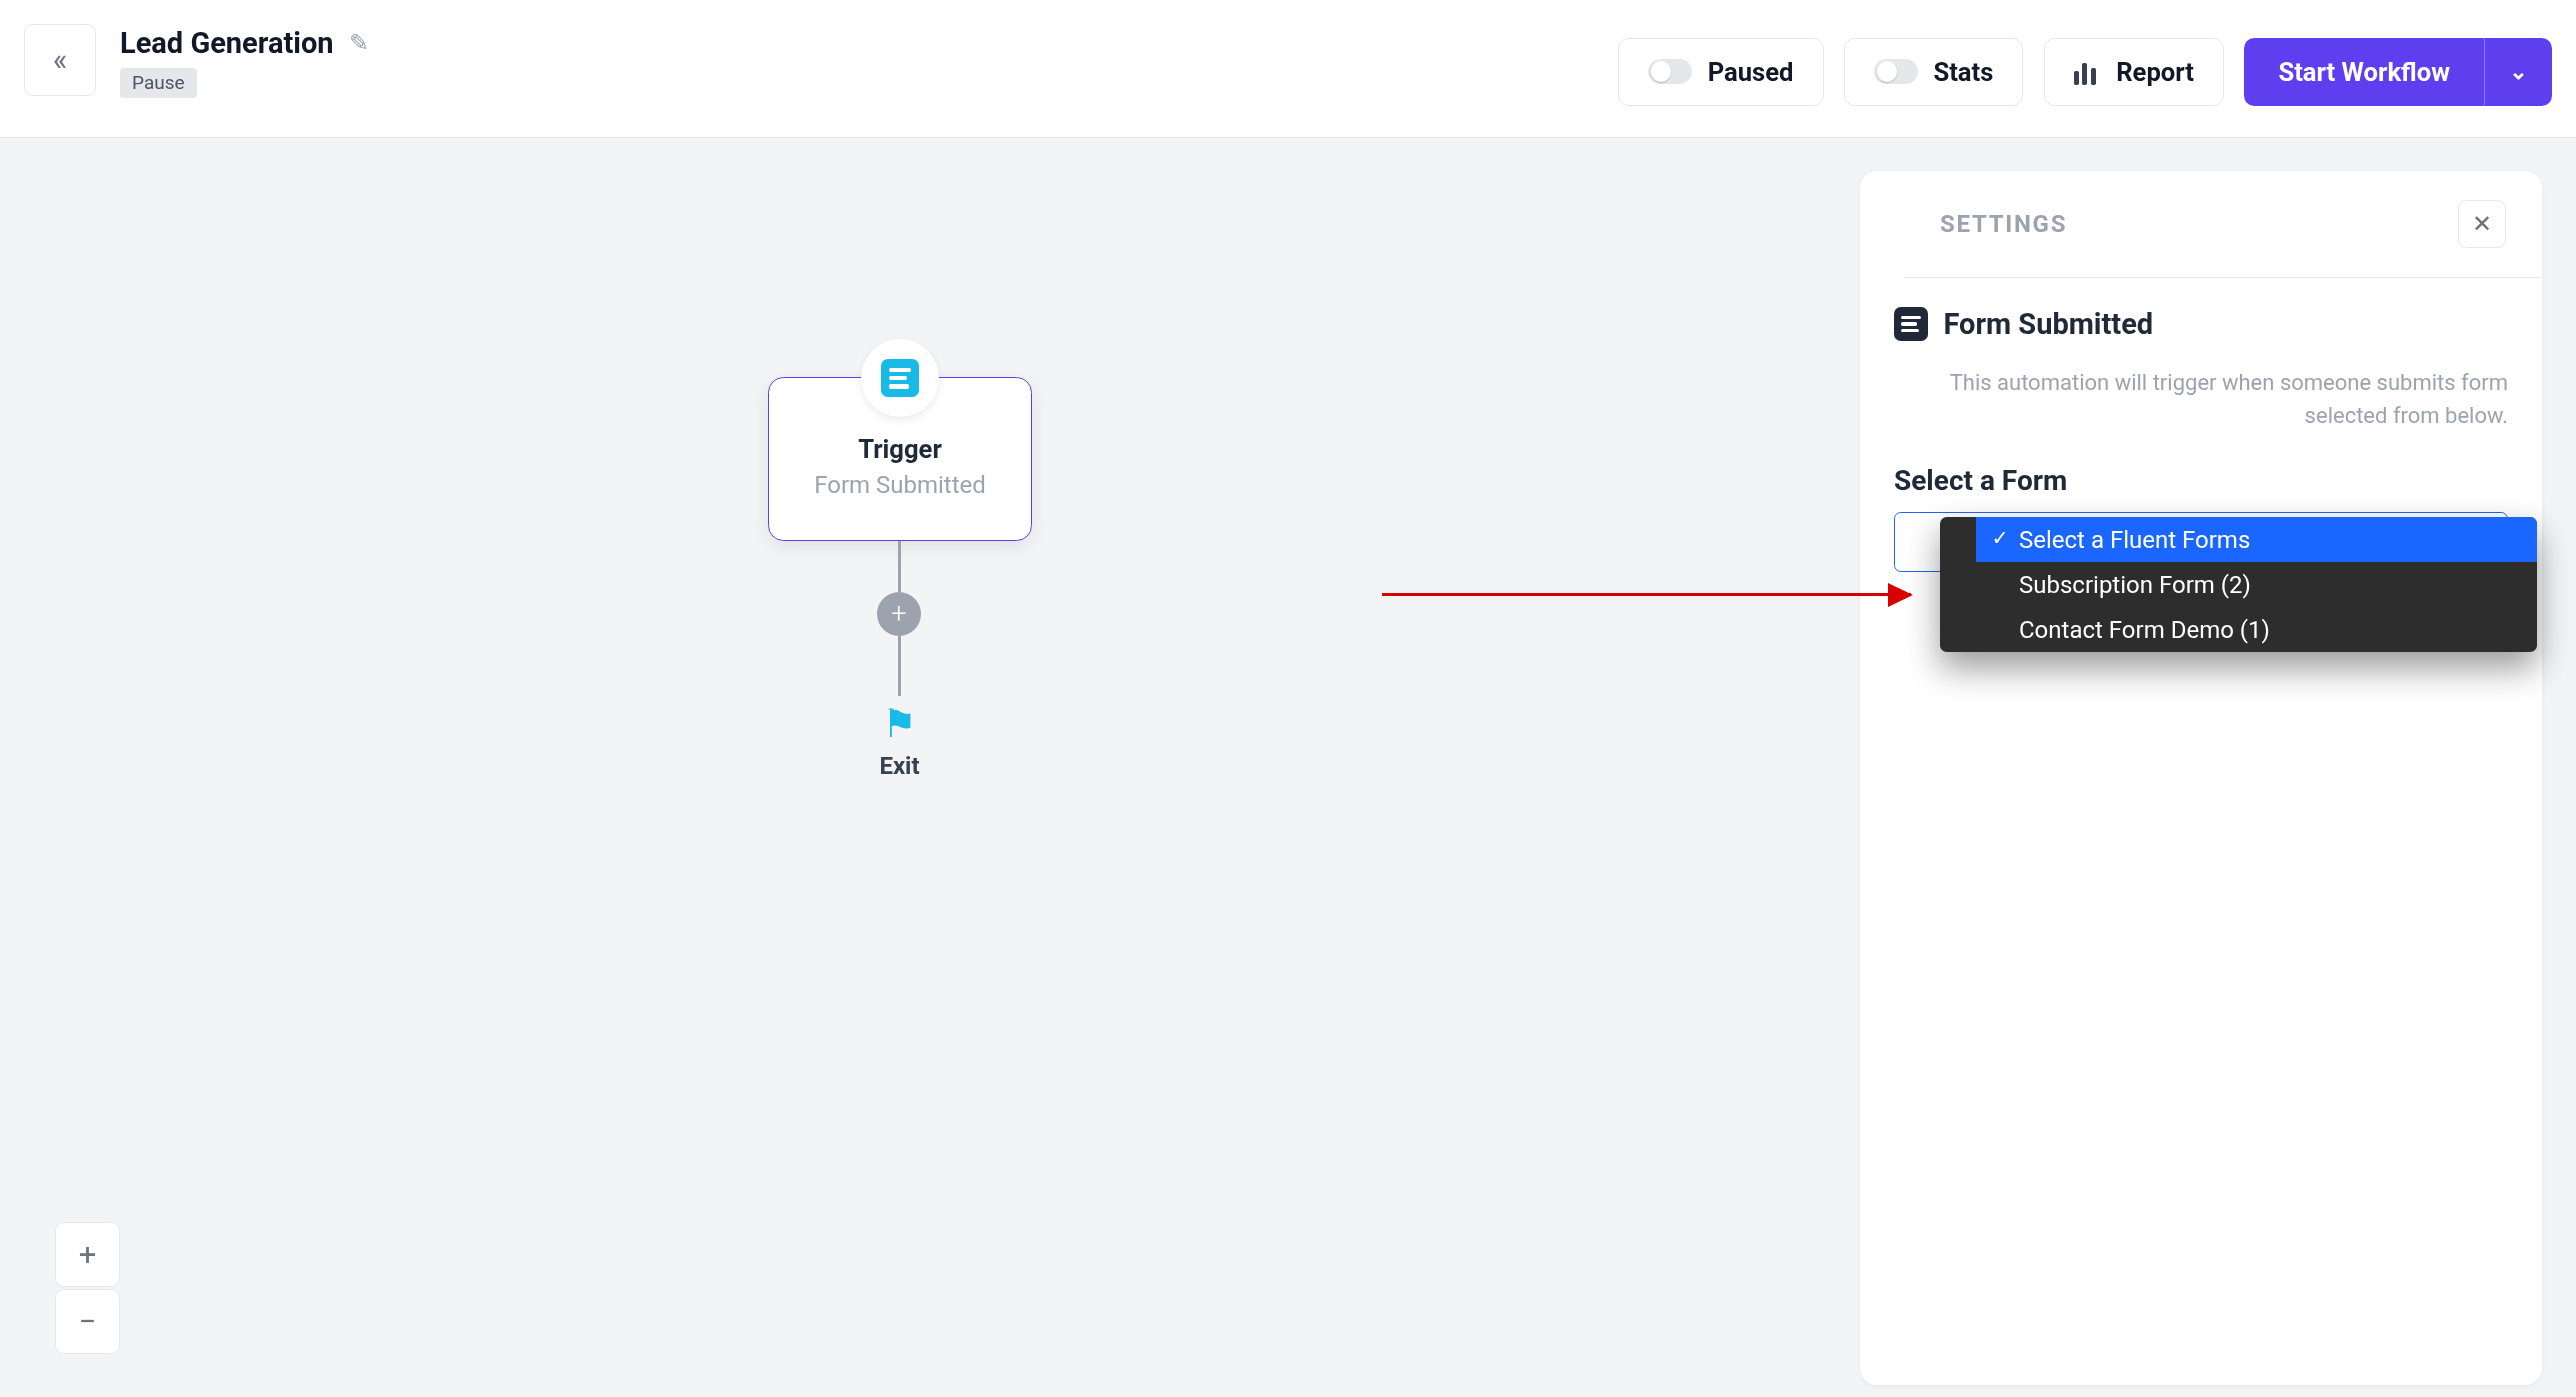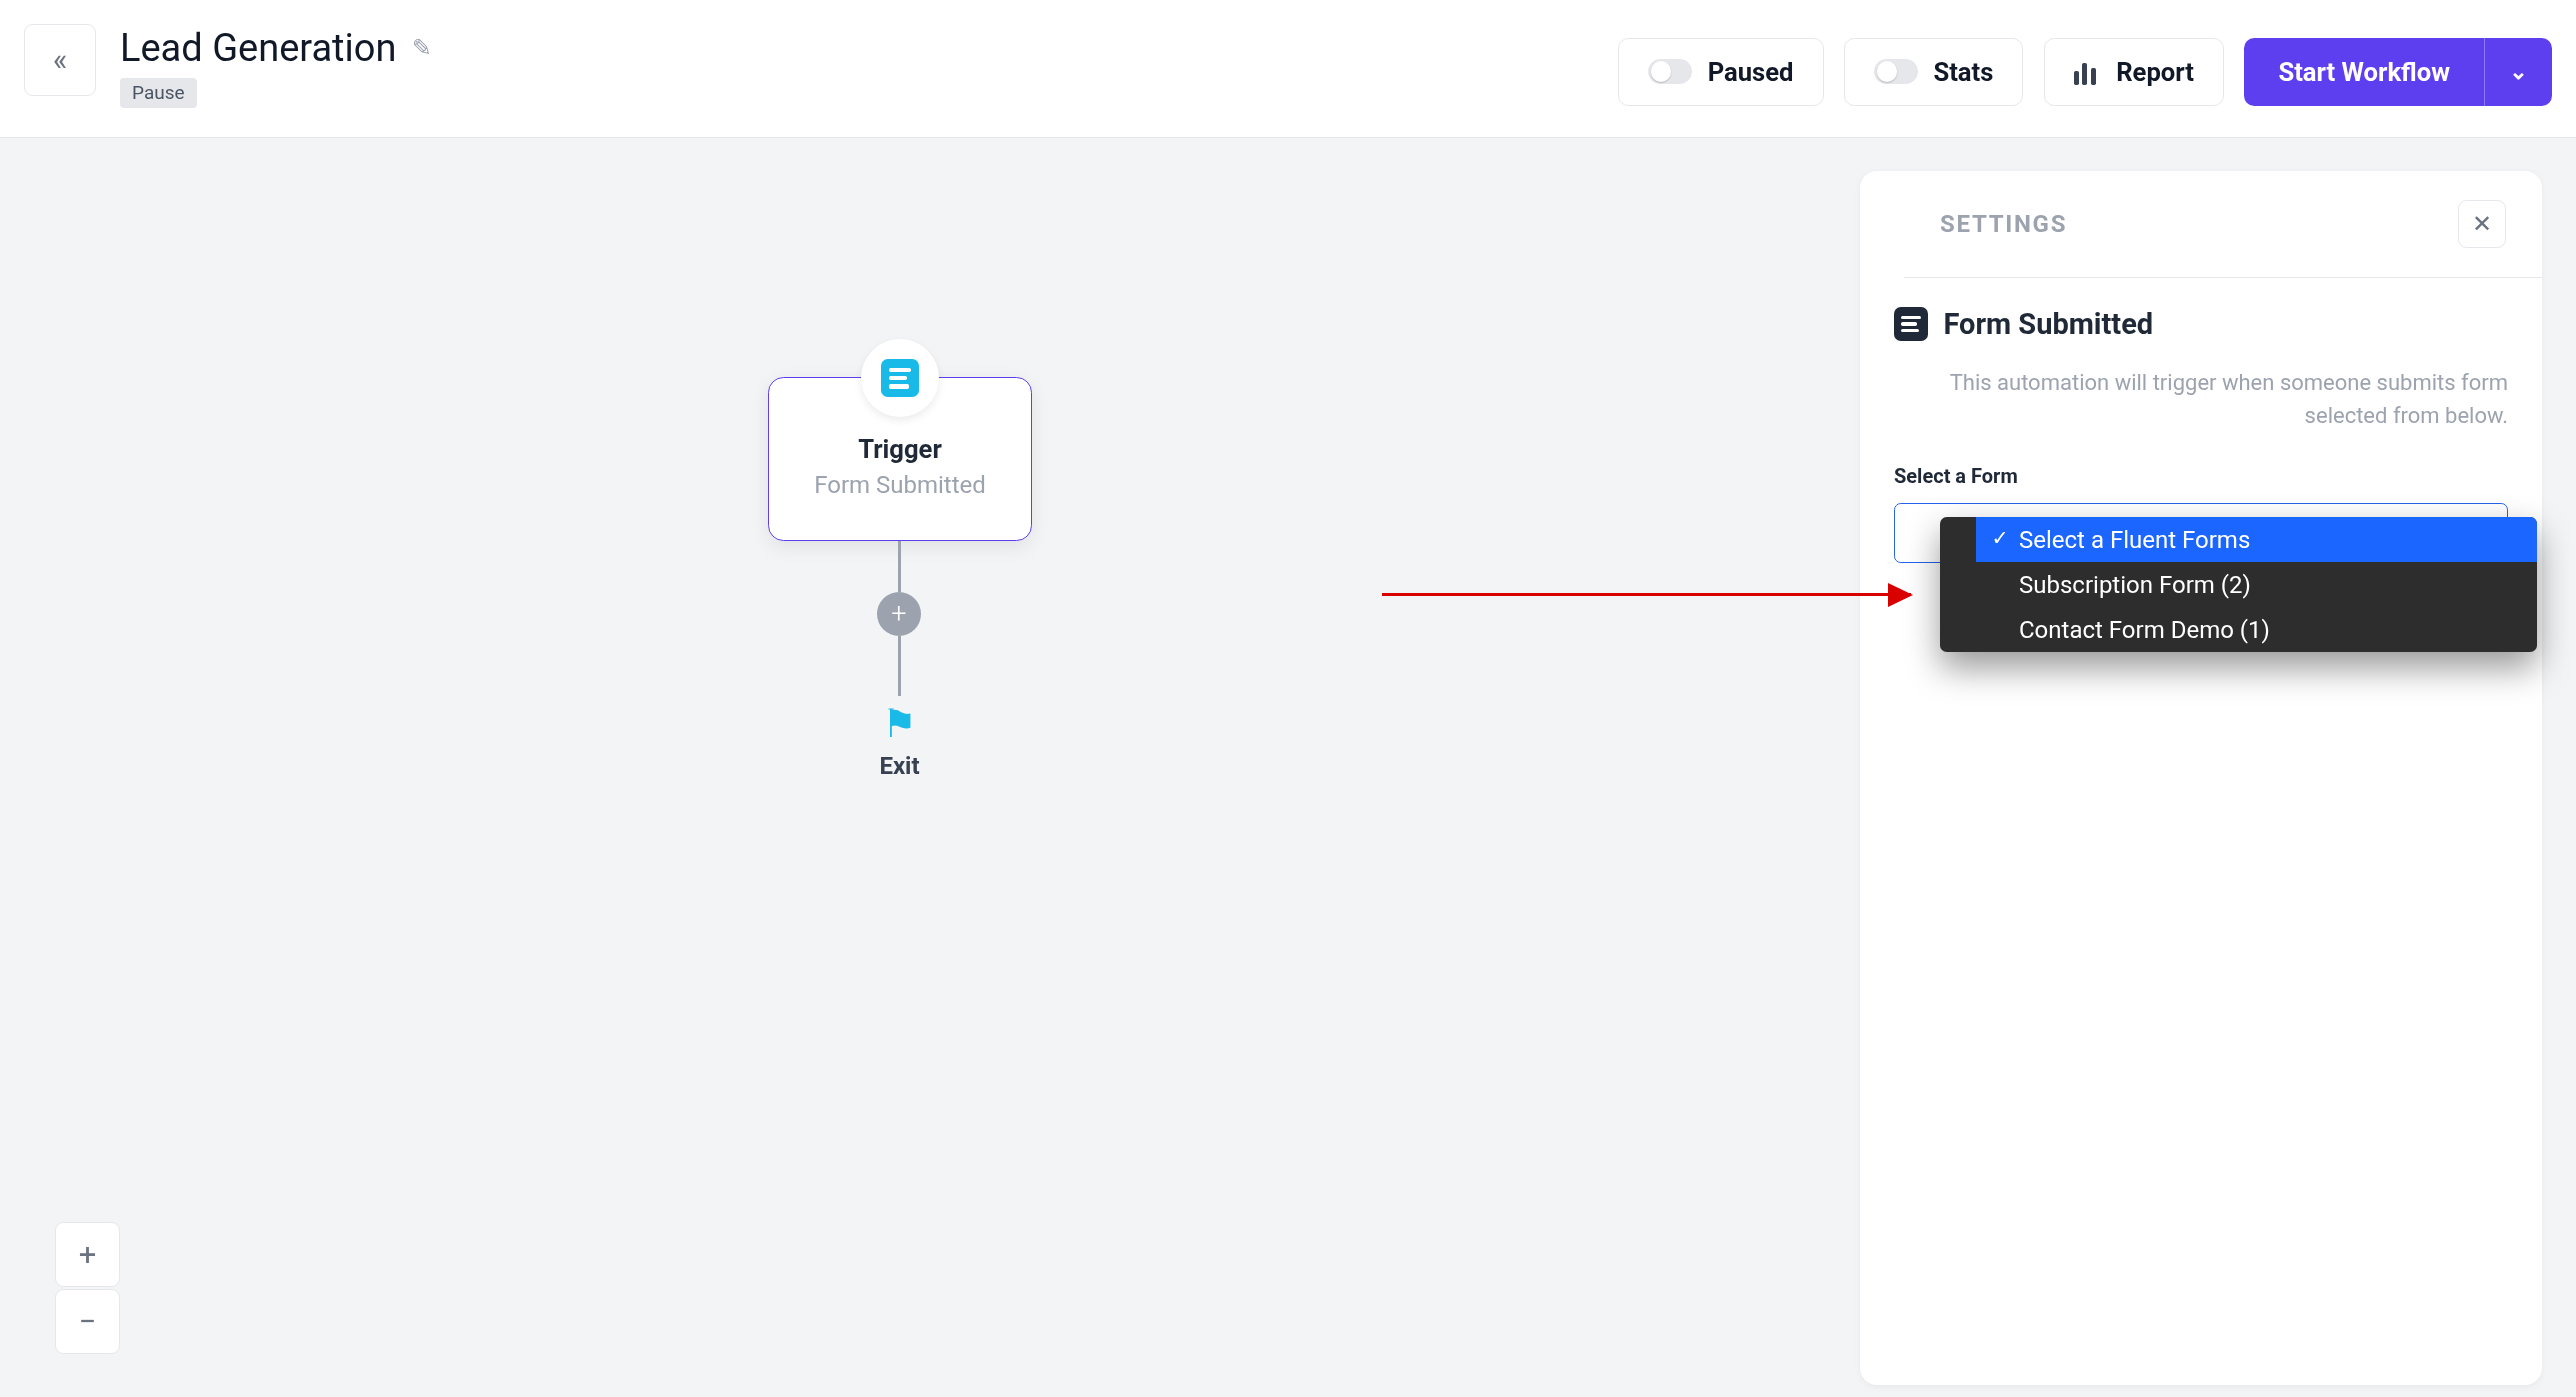--- a/index.html
+++ b/index.html
@@ -40,22 +40,22 @@
     display: flex;
     flex-direction: column;
     margin-top: 5.1px;
   }
   .title-row {
     display: flex;
     align-items: center;
     gap: 15.4px;
   }
   .title-text {
-    font-size: 38px;
-    font-weight: 400;
+    font-size: 29px;
+    font-weight: 700;
     color: #111827;
   }
   .edit-icon {
     color: #9ca3af;
     font-size: 24px;
   }
   .status-pill {
     margin-top: 8.5px;
     background: #e5e7eb;
     color: #4b5563;
@@ -368,21 +368,21 @@
     color: #1f2937;
   }
   .settings-desc {
     font-size: 22px;
     color: #9ca3af;
     margin-top: 25px;
     line-height: 1.5;
     text-align: right;
   }
   .field-label {
-    font-size: 20px;
+    font-size: 28px;
     font-weight: 700;
     color: #1f2937;
     margin-top: 32px;
   }
   .select-wrap {
     margin-top: 15.4px;
     position: relative;
     height: 60px;
     border: 1.7px solid #2563eb;
     border-radius: 6.8px;

